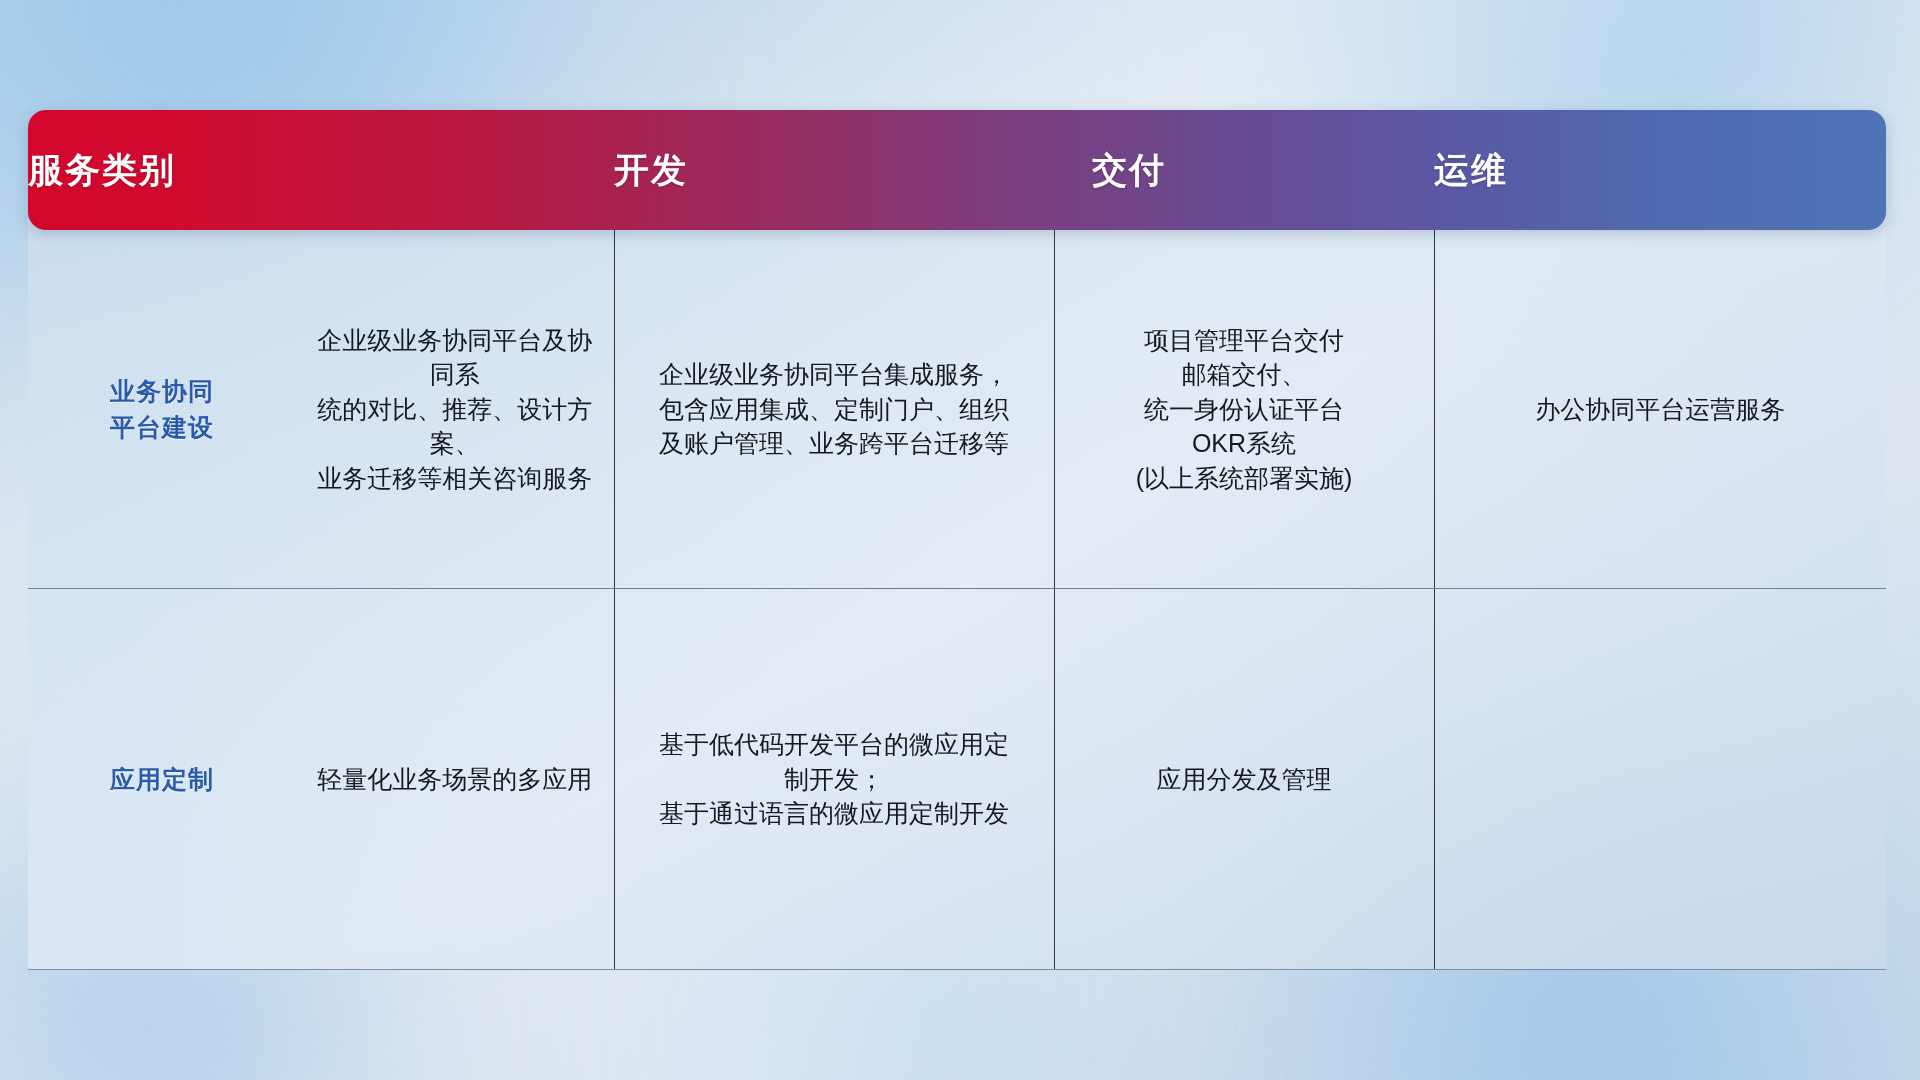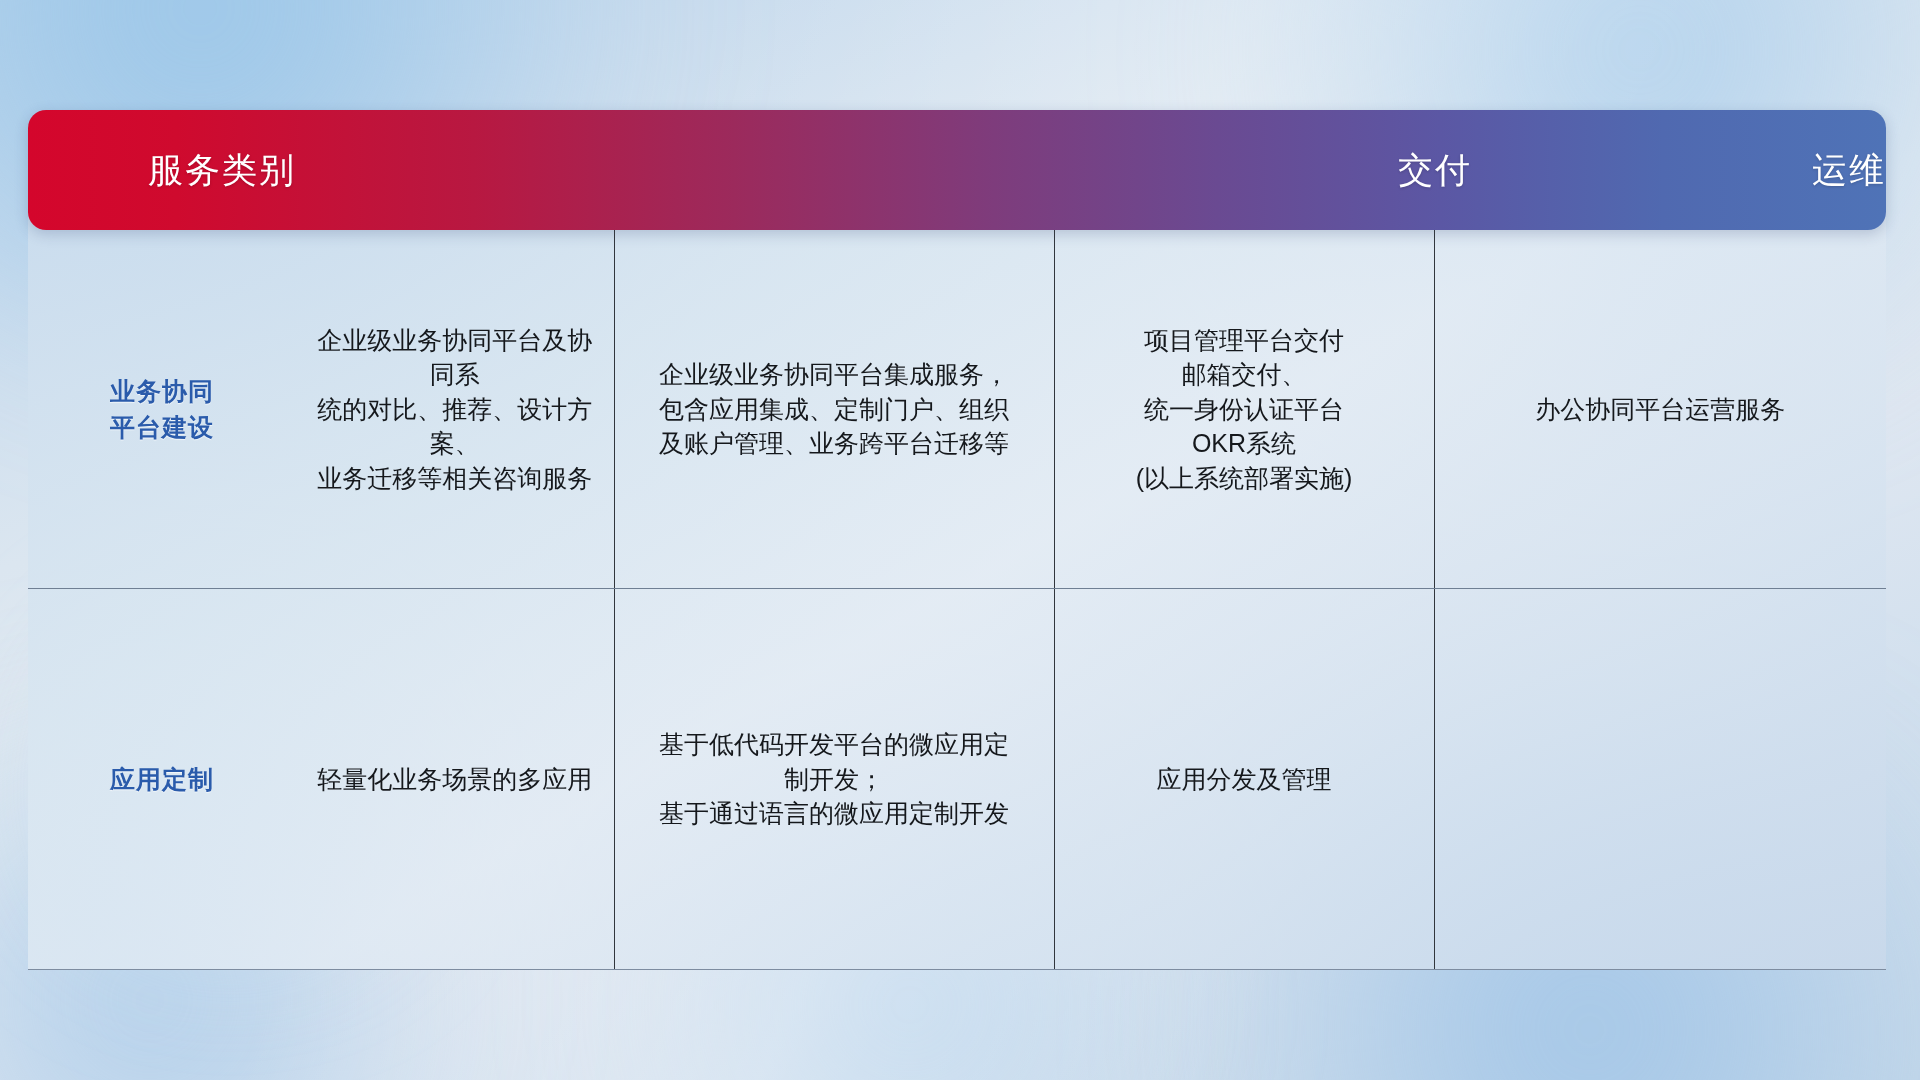--- a/index.html
+++ b/index.html
@@ -114,24 +114,24 @@
       #5069b0 88%,
       #4f73b7 100%);
     box-shadow: 0 4px 14px rgba(40,60,110,0.22);
   }
   .header-cell {
     position: absolute;
     top: 0;
     height: 120px;
     display: flex;
     align-items: center;
-    justify-content: flex-end;
+    justify-content: flex-start;
     color: #ffffff;
     font-size: 35px;
-    font-weight: normal;
+    font-weight: bold;
     letter-spacing: 2px;
     text-shadow: 0 1px 3px rgba(0,0,0,0.18);
     white-space: nowrap;
   }
 
   
   .body-table {
     position: absolute;
     left: 0;
     top: 120px;
@@ -192,20 +192,23 @@
 </div>
 
 <div id="table-root">
 
   <div class="table-body-bg"></div>
 
   <div class="header-bar"></div>
 
   <div class="header-cell" style="left:0px;   width:268px;">
     <span>服务类别</span>
+  </div>
+  <div class="header-cell" style="left:586px; width:440px;">
+    <span>开发</span>
   </div>
   <div class="header-cell" style="left:1064px; width:380px;">
     <span>交付</span>
   </div>
   <div class="header-cell" style="left:1406px; width:452px;">
     <span>运维</span>
   </div>
 
   <table class="body-table">
     <colgroup>

